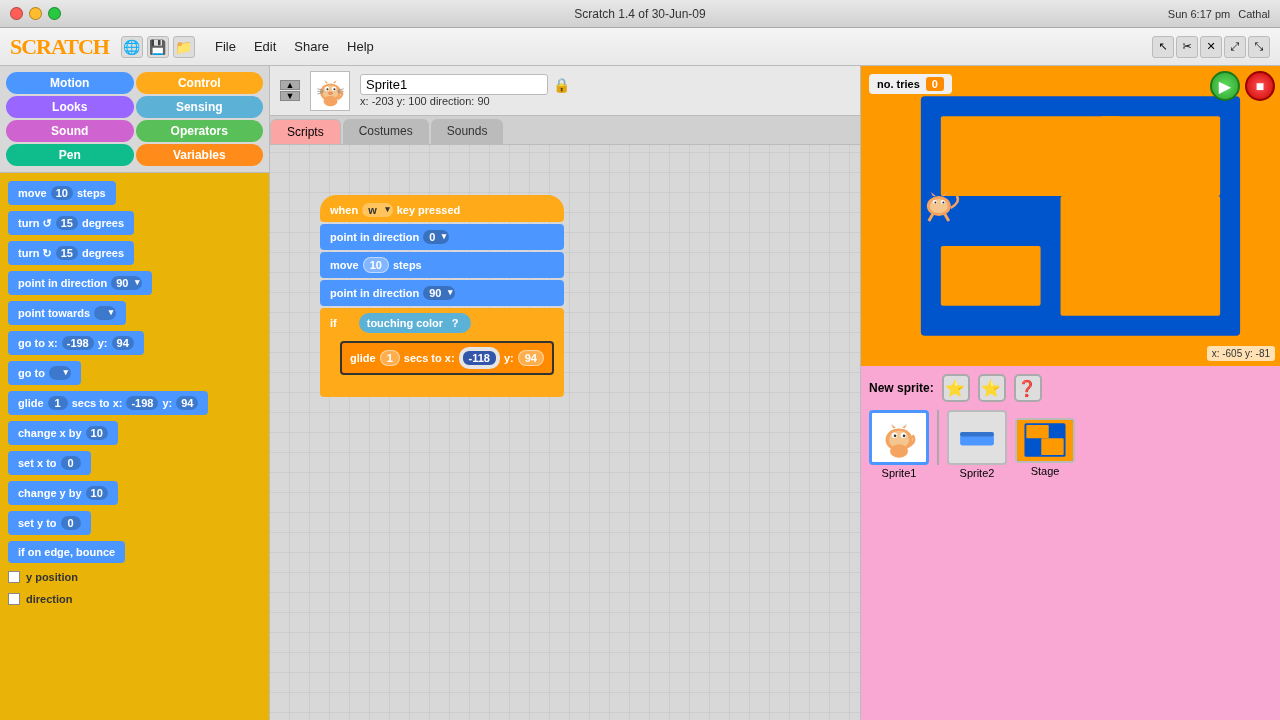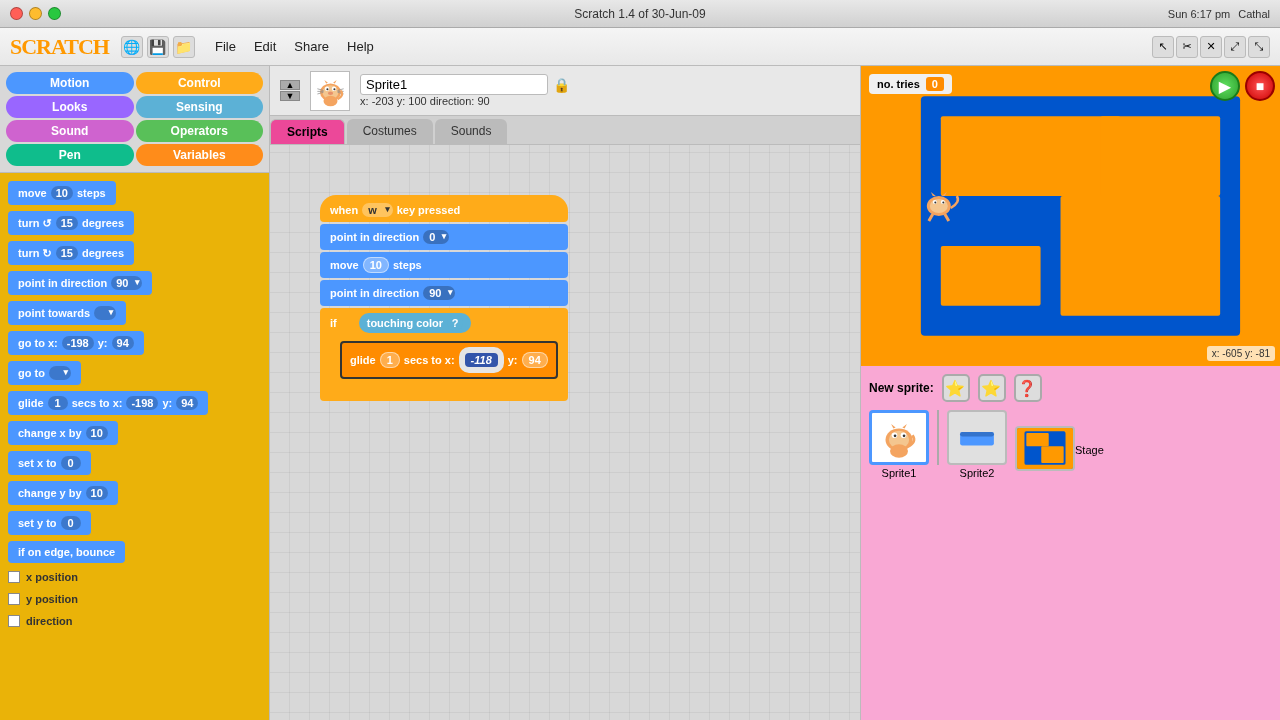--- a/index.html
+++ b/index.html
@@ -157,21 +157,21 @@
     }
     .nav-arrows { display: flex; flex-direction: column; gap: 1px; }
     .nav-arrow { width: 20px; height: 10px; background: #aaa; border: 1px solid #888; cursor: pointer; display: flex; align-items: center; justify-content: center; font-size: 9px; }
     .sprite-thumb { width: 40px; height: 40px; background: #fff; border: 1px solid #bbb; display: flex; align-items: center; justify-content: center; }
     .sprite-name-row { display: flex; align-items: center; gap: 5px; }
     .sprite-name-input { border: 1px solid #bbb; border-radius: 3px; padding: 2px 5px; font-size: 13px; background: white; }
     .lock-icon { font-size: 14px; color: #666; }
     .sprite-coords { font-size: 11px; color: #333; }
     .tab-bar { display: flex; border-bottom: 1px solid #bbb; background: #d0d0d0; }
     .tab { padding: 5px 16px; font-size: 12px; cursor: pointer; border-radius: 6px 6px 0 0; margin-right: 2px; margin-top: 3px; background: #bbb; color: #333; }
-    .tab.active { background: #ec4899; color: #000; font-weight: bold; border: 1px solid #bbb; border-bottom: none; }
+    .tab.active { background: #fca5a5; color: #000; font-weight: normal; border: 1px solid #bbb; border-bottom: none; }
 
     
     .script-canvas {
       flex: 1;
       background: repeating-linear-gradient(
         0deg, transparent, transparent 19px, rgba(0,0,0,0.05) 19px, rgba(0,0,0,0.05) 20px
       ),
       repeating-linear-gradient(
         90deg, transparent, transparent 19px, rgba(0,0,0,0.05) 19px, rgba(0,0,0,0.05) 20px
       );
@@ -381,21 +381,21 @@
       display: flex;
       align-items: center;
       justify-content: center;
       border-radius: 4px;
     }
     .sprite-thumb-box.selected { border-color: #4c97ff; border-width: 3px; }
     .sprite-label { font-size: 11px; margin-top: 2px; text-align: center; }
 
     .stage-item {
       display: flex;
-      flex-direction: row;
+      flex-direction: column;
       align-items: center;
       cursor: pointer;
       margin-top: 8px;
     }
     .stage-thumb-box {
       width: 60px; height: 45px;
       border: 2px solid #bbb;
       background: #4a7fb5;
       display: flex;
       align-items: center;
@@ -538,24 +538,20 @@
         <span>set y to</span>
         <span class="block-num">0</span>
       </div>
 
       <div class="block block-motion">
         <span>if on edge, bounce</span>
       </div>
 
       <div class="block-check-row">
         <div class="block-check"></div>
-        <span class="block-check-label">x position</span>
-      </div>
-      <div class="block-check-row">
-        <div class="block-check"></div>
         <span class="block-check-label">y position</span>
       </div>
       <div class="block-check-row">
         <div class="block-check"></div>
         <span class="block-check-label">direction</span>
       </div>
     </div>
   </div>
 
   <div class="middle-panel">
@@ -640,21 +636,21 @@
                 touching color
                 <span class="cb-q">?</span>
               </span>
             </div>
 
             <div style="margin-top: 4px; margin-left: 10px;">
               <div class="canvas-block canvas-block-motion cb-highlighted" style="padding: 4px 8px;">
                 <span>glide</span>
                 <span class="cb-input">1</span>
                 <span>secs to x:</span>
-                <span class="cb-input-blue" style="background: #3355aa; border: 6px solid #e5e5e5; min-width: 30px; font-style: italic;">-118</span>
+                <span class="cb-input-blue" style="background: #3355aa; border: 4px solid #e5e5e5; min-width: 30px;">-118</span>
                 <span>y:</span>
                 <span class="cb-input">94</span>
               </div>
             </div>
           </div>
         </div>
 
       </div>
     </div>
   </div>

